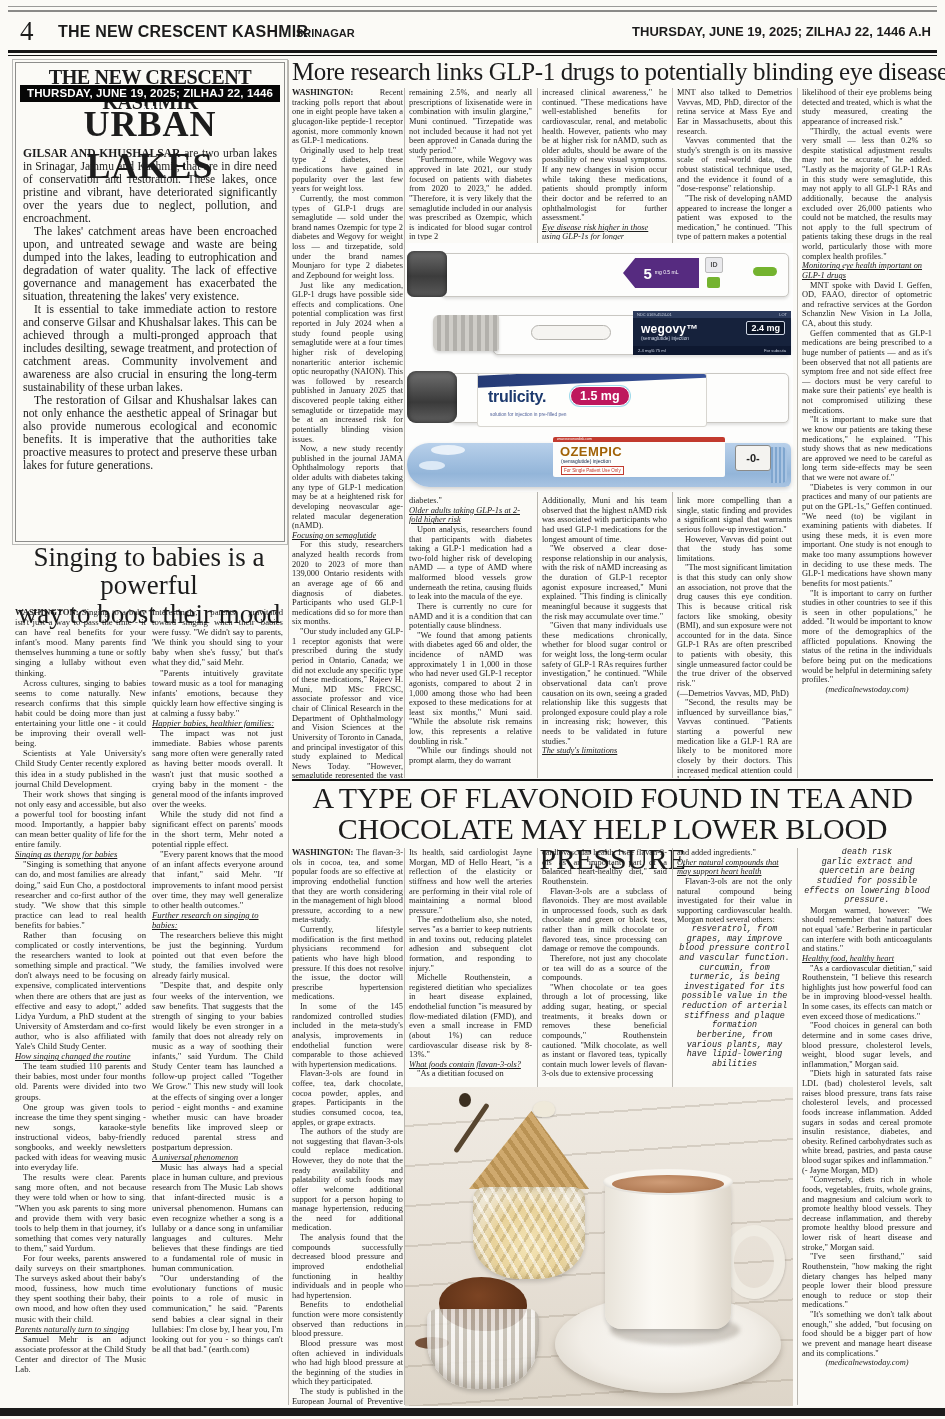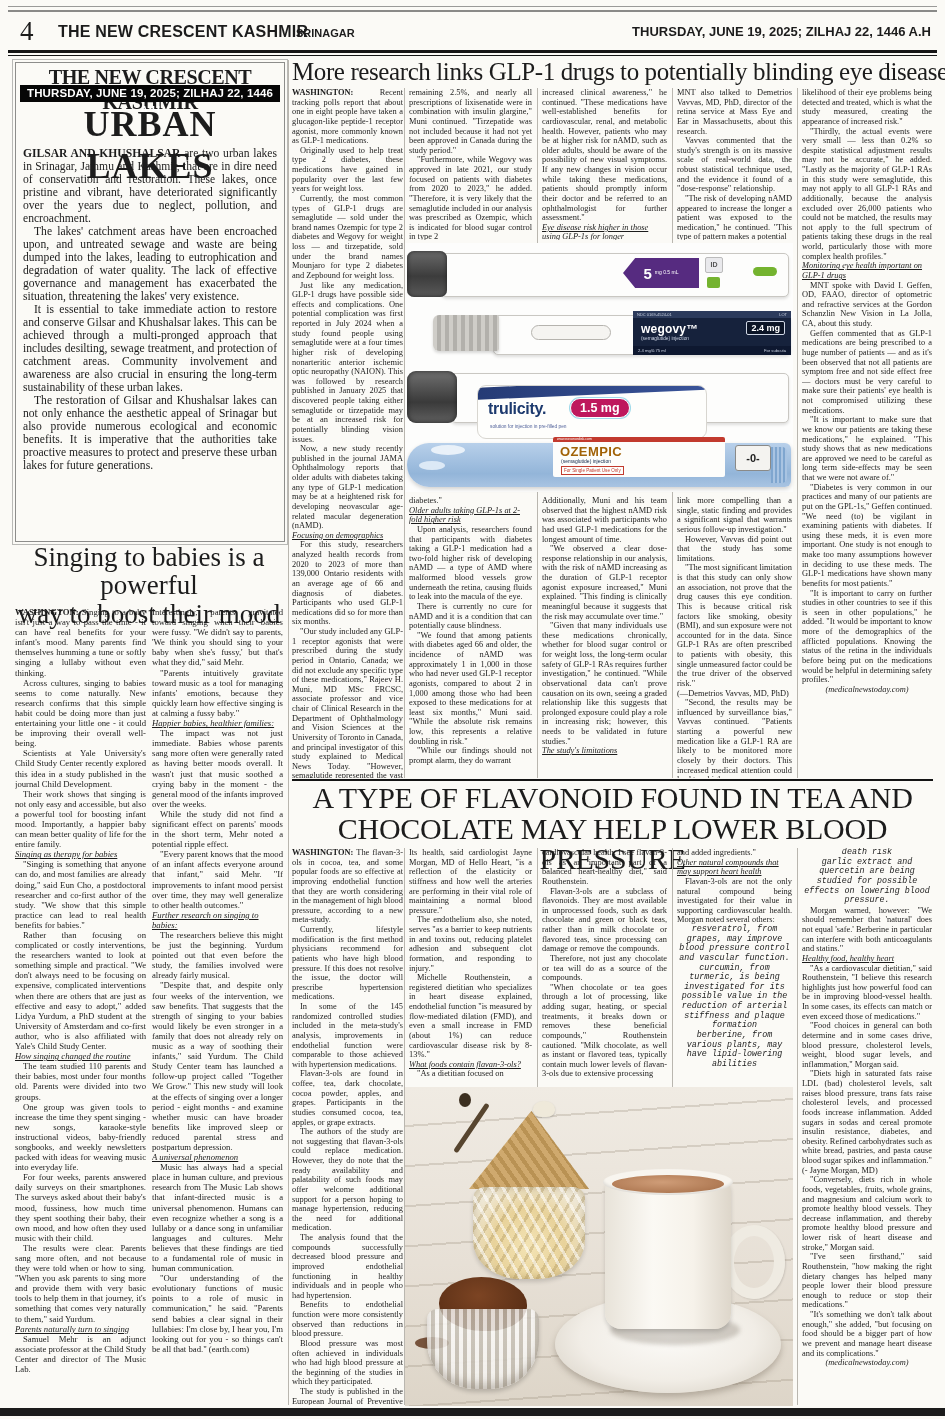--- a/index.html
+++ b/index.html
@@ -65,21 +65,21 @@
   .wg-cap{position:absolute;left:28px;top:10px;width:66px;height:36px;border-radius:6px 2px 2px 6px;background:repeating-linear-gradient(90deg,#cfcdc8 0 4px,#b2b0ab 4px 8px);box-shadow:0 2px 3px rgba(0,0,0,.15);}
   .wg-window{position:absolute;left:126px;top:20px;width:78px;height:13px;border:1px solid #b5b3ae;border-radius:8px;background:#f5f4f1;}
   .wg-label{position:absolute;left:228px;top:6px;width:158px;height:44px;background:#16223c;border-radius:2px;color:#fff;}
   .wg-strip{position:absolute;left:0;right:0;top:0;height:7px;background:#2c3b5c;font-family:"Liberation Sans",sans-serif;font-size:4px;color:#c8d0e0;display:flex;justify-content:space-between;padding:0 4px;box-sizing:border-box;align-items:center;}
   .wg-brand{position:absolute;left:8px;top:11px;font-family:"Liberation Sans",sans-serif;font-weight:bold;font-size:12px;letter-spacing:.2px;}
   .wg-dosechip{position:absolute;right:6px;top:10px;background:#0b1426;border:1px solid #cfd6e4;border-radius:2px;font-family:"Liberation Sans",sans-serif;font-weight:bold;font-size:9px;padding:1px 4px;}
   .wg-sub{position:absolute;left:8px;top:25px;font-family:"Liberation Sans",sans-serif;font-size:4.8px;color:#cdd5e5;}
   .wg-bottom{position:absolute;left:0;right:0;bottom:0;height:9px;background:#0e1830;font-family:"Liberation Sans",sans-serif;font-size:4.2px;color:#c8d0e0;display:flex;justify-content:space-between;align-items:center;padding:0 5px;box-sizing:border-box;}
   
   .tr-cap{position:absolute;left:2px;top:6px;width:50px;height:52px;border-radius:9px;background:linear-gradient(180deg,#707070,#3a3a3a 60%,#606060);box-shadow:inset 0 0 5px #222;}
-  .tr-label{position:absolute;left:72px;top:20px;width:228px;height:52px;background:#fefefc;border-radius:9px;overflow:hidden;border:1px solid #d8d6d0;}
+  .tr-label{position:absolute;left:72px;top:8px;width:228px;height:52px;background:#fefefc;border-radius:3px;overflow:hidden;border:1px solid #d8d6d0;}
   .tr-stripe{position:absolute;left:-6px;top:-4px;width:120%;height:12px;background:linear-gradient(90deg,#253a74,#3d58a0);transform:rotate(-2.5deg);}
   .tr-brand{position:absolute;left:10px;top:14px;font-family:"Liberation Sans",sans-serif;font-weight:bold;font-size:16px;color:#1d3a6e;letter-spacing:-.3px;}
   .tr-dose{position:absolute;left:92px;top:12px;background:#be185d;color:#fff;font-family:"Liberation Sans",sans-serif;font-weight:bold;font-size:12.5px;padding:2px 9px;border-radius:10px;border:1px solid #fff;box-shadow:0 0 0 1px #9fd9ea;}
   .tr-sub{position:absolute;left:12px;top:38px;font-family:"Liberation Sans",sans-serif;font-size:4.8px;color:#51629a;}
   
   .oz-body{position:absolute;left:2px;top:8px;width:384px;height:44px;border-radius:22px 6px 6px 22px;background:linear-gradient(180deg,#b8d0ea,#93b5d9 70%,#a9c4e2);box-shadow:0 2px 4px rgba(0,0,0,.18);}
   .oz-oval1{position:absolute;left:26px;top:10px;width:34px;height:10px;border-radius:50%;background:#e9f1f9;}
   .oz-oval2{position:absolute;left:14px;top:26px;width:26px;height:9px;border-radius:50%;background:#dcE9f6;background:#dce9f6;}
   .oz-label{position:absolute;left:148px;top:2px;width:172px;height:40px;background:#fdfdfb;border-radius:2px;overflow:hidden;}
   .oz-strip{position:absolute;left:0;right:0;top:0;height:5px;background:#c23a2e;font-size:3.5px;color:#fff;font-family:"Liberation Sans",sans-serif;line-height:5px;padding-left:4px;}
@@ -168,22 +168,22 @@
     <p class="para pf"><b>WASHINGTON: </b>Singing to a baby isn't just a way to pass the time - it can have real benefits for your infant's mood. Many parents find themselves humming a tune or softly singing a lullaby without even thinking.</p>
     <p class="para p">Across cultures, singing to babies seems to come naturally. New research confirms that this simple habit could be doing more than just entertaining your little one - it could be improving their overall well-being.</p>
     <p class="para p">Scientists at Yale University's Child Study Center recently explored this idea in a study published in the journal Child Development.</p>
     <p class="para p">Their work shows that singing is not only easy and accessible, but also a powerful tool for boosting infant mood. Importantly, a happier baby can mean better quality of life for the entire family.</p>
     <p class="para sub">Singing as therapy for babies</p>
     <p class="para p">"Singing is something that anyone can do, and most families are already doing," said Eun Cho, a postdoctoral researcher and co-first author of the study. "We show that this simple practice can lead to real health benefits for babies."</p>
     <p class="para p">Rather than focusing on complicated or costly interventions, the researchers wanted to look at something simple and practical. "We don't always need to be focusing on expensive, complicated interventions when there are others that are just as effective and easy to adopt," added Lidya Yurdum, a PhD student at the University of Amsterdam and co-first author, who is also affiliated with Yale's Child Study Center.</p>
     <p class="para sub">How singing changed the routine</p>
     <p class="para p">The team studied 110 parents and their babies, most under four months old. Parents were divided into two groups.</p>
     <p class="para p">One group was given tools to increase the time they spent singing - new songs, karaoke-style instructional videos, baby-friendly songbooks, and weekly newsletters packed with ideas for weaving music into everyday life.</p>
+    <p class="para p">The results were clear. Parents sang more often, and not because they were told when or how to sing. "When you ask parents to sing more and provide them with very basic tools to help them in that journey, it's something that comes very naturally to them," said Yurdum.</p>
     <p class="para p">For four weeks, parents answered daily surveys on their smartphones. The surveys asked about their baby's mood, fussiness, how much time they spent soothing their baby, their own mood, and how often they used music with their child.</p>
-    <p class="para p">The results were clear. Parents sang more often, and not because they were told when or how to sing. "When you ask parents to sing more and provide them with very basic tools to help them in that journey, it's something that comes very naturally to them," said Yurdum.</p>
     <p class="para sub">Parents naturally turn to singing</p>
     <p class="para p">Samuel Mehr is an adjunct associate professor at the Child Study Center and director of The Music Lab.</p>
   </div>
 <div class="col sing-col sing-colB">
     <p class="para pf">Interestingly, parents gravitated toward singing when their babies were fussy. "We didn't say to parents, 'We think you should sing to your baby when she's fussy,' but that's what they did," said Mehr.</p>
     <p class="para p">"Parents intuitively gravitate toward music as a tool for managing infants' emotions, because they quickly learn how effective singing is at calming a fussy baby."</p>
     <p class="para sub">Happier babies, healthier families:</p>
     <p class="para p">The impact was not just immediate. Babies whose parents sang more often were generally rated as having better moods overall. It wasn't just that music soothed a crying baby in the moment - the general mood of the infants improved over the weeks.</p>
     <p class="para p">While the study did not find a significant effect on parents' moods in the short term, Mehr noted a potential ripple effect.</p>
     <p class="para p">"Every parent knows that the mood of an infant affects everyone around that infant," said Mehr. "If improvements to infant mood persist over time, they may well generalize to other health outcomes."</p>
@@ -195,21 +195,21 @@
     <p class="para p">"Our understanding of the evolutionary functions of music points to a role of music in communication," he said. "Parents send babies a clear signal in their lullabies: I'm close by, I hear you, I'm looking out for you - so things can't be all that bad." (earth.com)</p>
   </div>
 
 <div class="glp-head">More research links GLP-1 drugs to potentially blinding eye diseases</div>
 <div class="col" style="left:292px;top:88px;width:111px;height:690px;">
     <p class="para pf"><b>WASHINGTON: </b>Recent tracking polls report that about one in eight people have taken a glucagon-like peptide-1 receptor agonist, more commonly known as GLP-1 medications.</p>
     <p class="para p">Originally used to help treat type 2 diabetes, these medications have gained in popularity over the last few years for weight loss.</p>
     <p class="para p">Currently, the most common types of GLP-1 drugs are semaglutide — sold under the brand names Ozempic for type 2 diabetes and Wegovy for weight loss — and tirzepatide, sold under the brand names Mounjaro for type 2 diabetes and Zepbound for weight loss.</p>
     <p class="para p">Just like any medication, GLP-1 drugs have possible side effects and complications. One potential complication was first reported in July 2024 when a study found people using semaglutide were at a four times higher risk of developing nonarteritic anterior ischemic optic neuropathy (NAION). This was followed by research published in January 2025 that discovered people taking either semaglutide or tirzepatide may be at an increased risk for potentially blinding vision issues.</p>
     <p class="para p">Now, a new study recently published in the journal JAMA Ophthalmology reports that older adults with diabetes taking any type of GLP-1 medication may be at a heightened risk for developing neovascular age-related macular degeneration (nAMD).</p>
-    <p class="para sub">Focusing on demographics</p>
+    <p class="para sub">Focusing on semaglutide</p>
     <p class="para p">For this study, researchers analyzed health records from 2020 to 2023 of more than 139,000 Ontario residents with an average age of 66 and diagnosis of diabetes. Participants who used GLP-1 medications did so for more than six months.</p>
     <p class="para p">"Our study included any GLP-1 receptor agonists that were prescribed during the study period in Ontario, Canada; we did not exclude any specific type of these medications," Rajeev H. Muni, MD MSc FRCSC, associate professor and vice chair of Clinical Research in the Department of Ophthalmology and Vision Sciences at the University of Toronto in Canada, and principal investigator of this study explained to Medical News Today. "However, semaglutide represented the vast majority of use in our cohort, accounting for 97.5% of all GLP-1 prescriptions."</p>
   </div>
 <div class="col" style="left:409px;top:88px;width:123px;height:152px;">
     <p class="para cont">remaining 2.5%, and nearly all prescriptions of lixisenatide were in combination with insulin glargine," Muni continued. "Tirzepatide was not included because it had not yet been approved in Canada during the study period."</p>
     <p class="para p">"Furthermore, while Wegovy was approved in late 2021, our study focused on patients with diabetes from 2020 to 2023," he added. "Therefore, it is very likely that the semaglutide included in our analysis was prescribed as Ozempic, which is indicated for blood sugar control in type 2</p>
   </div>
 <div class="col" style="left:409px;top:496px;width:123px;height:282px;">
     <p class="para cont">diabetes."</p>
     <p class="para sub">Older adults taking GLP-1s at 2-fold higher risk</p>

